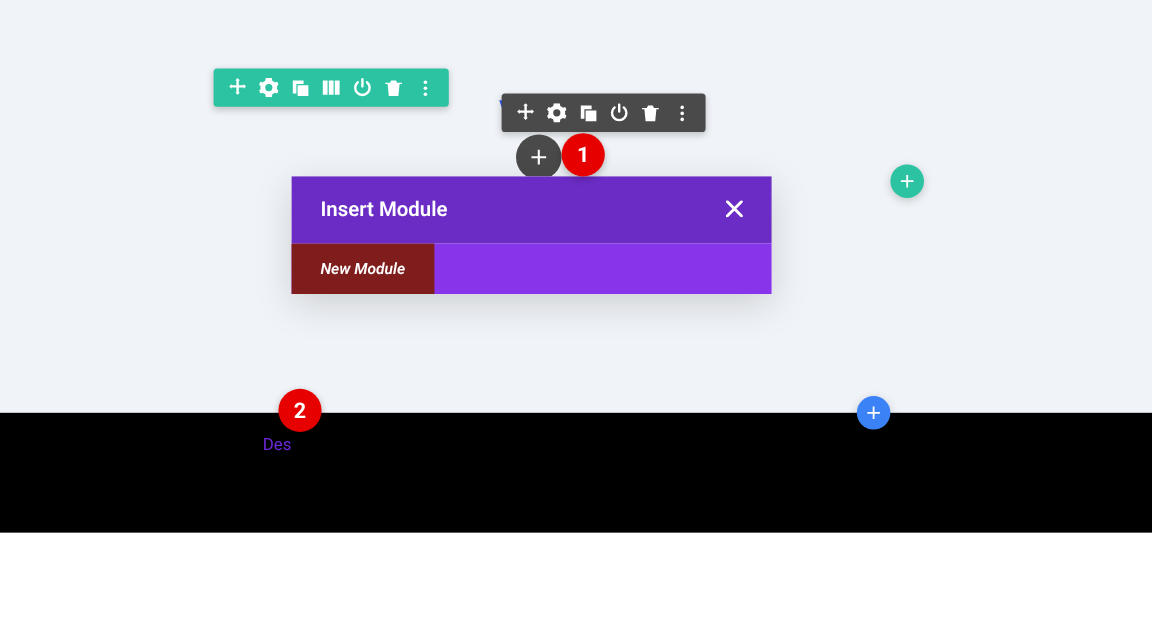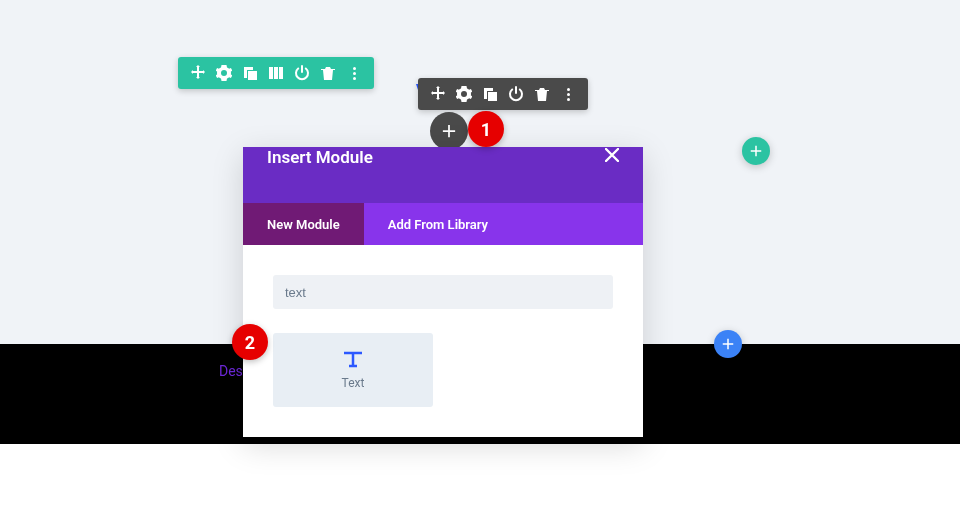--- a/index.html
+++ b/index.html
@@ -26,27 +26,27 @@
   .add-circle-dark svg { width:14px; height:14px; fill:#fff; }
 
   .add-circle-teal { position:absolute; width:28px; height:28px; border-radius:50%; background:#2bc3a2; display:flex; align-items:center; justify-content:center; cursor:pointer; box-shadow:0 2px 8px rgba(0,0,0,.2); }
   .add-circle-teal svg { width:12px; height:12px; fill:#fff; }
   .teal1 { top:137px; left:742px; }
   .add-circle-blue { position:absolute; width:28px; height:28px; border-radius:50%; background:#3b82f6; display:flex; align-items:center; justify-content:center; cursor:pointer; box-shadow:0 2px 8px rgba(0,0,0,.2); top:330px; left:714px; }
   .add-circle-blue svg { width:12px; height:12px; fill:#fff; }
 
   
   .modal { position:absolute; top:147px; left:243px; width:400px; background:#fff; box-shadow:0 8px 30px rgba(0,0,0,.15); }
-  .modal-header { background:#6a2cc4; height:56px; display:flex; align-items:flex-start; justify-content:space-between; padding:0 24px; }
+  .modal-header { background:#6a2cc4; height:56px; display:flex; align-items:center; justify-content:space-between; padding:0 24px; }
   .modal-title { color:#fff; font-size:17px; font-weight:600; }
   .modal-close { cursor:pointer; color:#fff; }
   .modal-close svg { width:14px; height:14px; fill:#fff; }
   .modal-tabs { background:#8834eb; height:42px; display:flex; }
   .modal-tab { flex: 0 0 auto; height:42px; display:flex; align-items:center; padding:0 24px; color:#fff; font-size:13px; font-weight:600; cursor:pointer; }
-  .modal-tab.active { background:#701a75; }
+  .modal-tab.active { background:#7f1d1d;font-style:italic; }
   .modal-body { padding:30px; }
   .search-input { width:100%; height:34px; border:none; background:#eef1f5; border-radius:3px; padding:0 12px; font-size:13px; color:#6a7a8c; outline:none; }
   .module-tile { margin-top:24px; width:160px; height:74px; background:#e8eef4; border-radius:3px; display:flex; flex-direction:column; align-items:center; justify-content:center; gap:4px; cursor:pointer; }
   .module-tile svg { width:24px; height:18px; fill:none; stroke:#2b58ff; stroke-width:2.5; }
   .module-label { font-size:12px; color:#6a7a8c; }
 
   .anno { position:absolute; width:36px; height:36px; border-radius:50%; background:#e60000; color:#fff; font-weight:700; font-size:18px; display:flex; align-items:center; justify-content:center; box-shadow:0 2px 6px rgba(0,0,0,.25); z-index:50; }
   .anno1 { top:111px; left:468px; }
   .anno2 { top:324px; left:232px; }
 </style>
@@ -156,29 +156,17 @@
   <div class="modal-header">
     <div class="modal-title">Insert Module</div>
     <div class="modal-close">
       <svg viewBox="0 0 14 14">
           <path d="M1 1l12 12M13 1L1 13" stroke="#fff" stroke-width="2.4" stroke-linecap="round"></path>
         </svg>
     </div>
   </div>
   <div class="modal-tabs">
     <div class="modal-tab active">New Module</div>
-    <div class="modal-tab">Add From Library</div>
-  </div>
-  <div class="modal-body">
-    <input class="search-input" value="text" style="">
-    <div class="module-tile">
-      <span>
-        <svg viewBox="0 0 24 18">
-            <path d="M3 3h18M12 3v13M8 16h8"></path>
-          </svg>
-      </span>
-      <span class="module-label">Text</span>
-    </div>
   </div>
 </div>
 
 <div class="anno anno1">1</div>
 <div class="anno anno2">2</div>
 
 </body></html>

